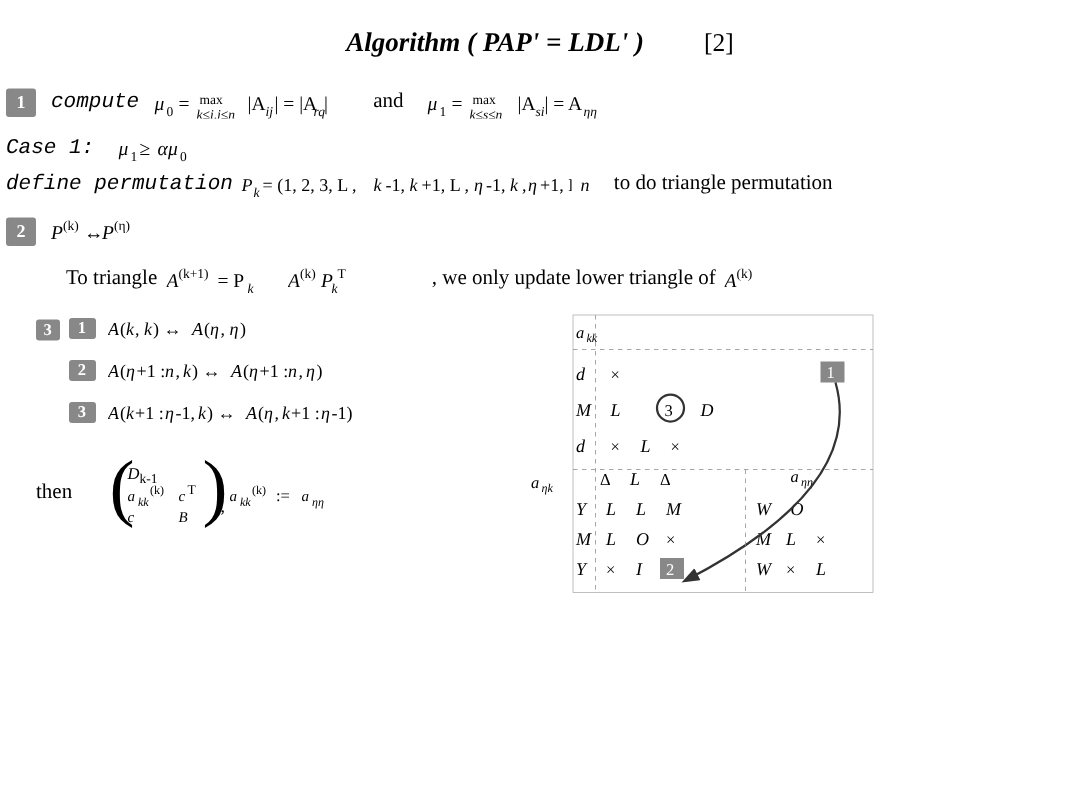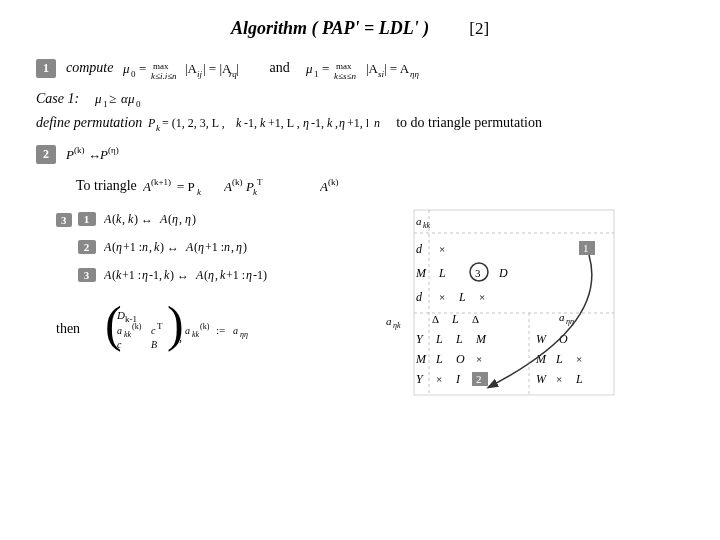--- a/index.html
+++ b/index.html
@@ -10,21 +10,21 @@
       font-family: 'Times New Roman', Times, serif;
       font-size: 14px;
       overflow: hidden;
       position: relative;
     }
 
     .page {
       width: 720px;
       height: 540px;
       position: relative;
-      padding: 10px 36px;
+      padding: 10px 4px;
     }
 
     
     .title-row {
       display: flex;
       justify-content: center;
       align-items: baseline;
       gap: 40px;
       margin-bottom: 18px;
       margin-top: 8px;
@@ -152,21 +152,21 @@
 
     
     .right-matrix {
       position: relative;
       flex: 1;
     }
 
     
     .math {
       font-style: italic;
-      font-family: Liberation Serif, serif;
+      font-family: Liberation Mono, monospace;
     }
 
     
   </style>
 </head>
 <body>
 
 <div class="page">
 
   <div class="title-row">
@@ -260,20 +260,21 @@
       <text x="34" y="16" font-family="Times New Roman" font-size="13"> = P</text>
       <text x="54" y="20" font-family="Times New Roman" font-style="italic" font-size="9">k</text>
     </svg>
     <svg width="90" height="22">
       <text x="0" y="16" font-family="Times New Roman" font-style="italic" font-size="13">A</text>
       <text x="8" y="10" font-family="Times New Roman" font-size="9">(k)</text>
       <text x="22" y="16" font-family="Times New Roman" font-style="italic" font-size="13">P</text>
       <text x="29" y="20" font-family="Times New Roman" font-style="italic" font-size="9">k</text>
       <text x="33" y="10" font-family="Times New Roman" font-size="9">T</text>
     </svg>
+    <span>, we only update lower triangle of</span>
     <svg width="35" height="22">
       <text x="0" y="16" font-family="Times New Roman" font-style="italic" font-size="13">A</text>
       <text x="8" y="10" font-family="Times New Roman" font-size="9">(k)</text>
     </svg>
   </div>
 
   <div class="main-area">
 
     <div class="left-steps">
 

